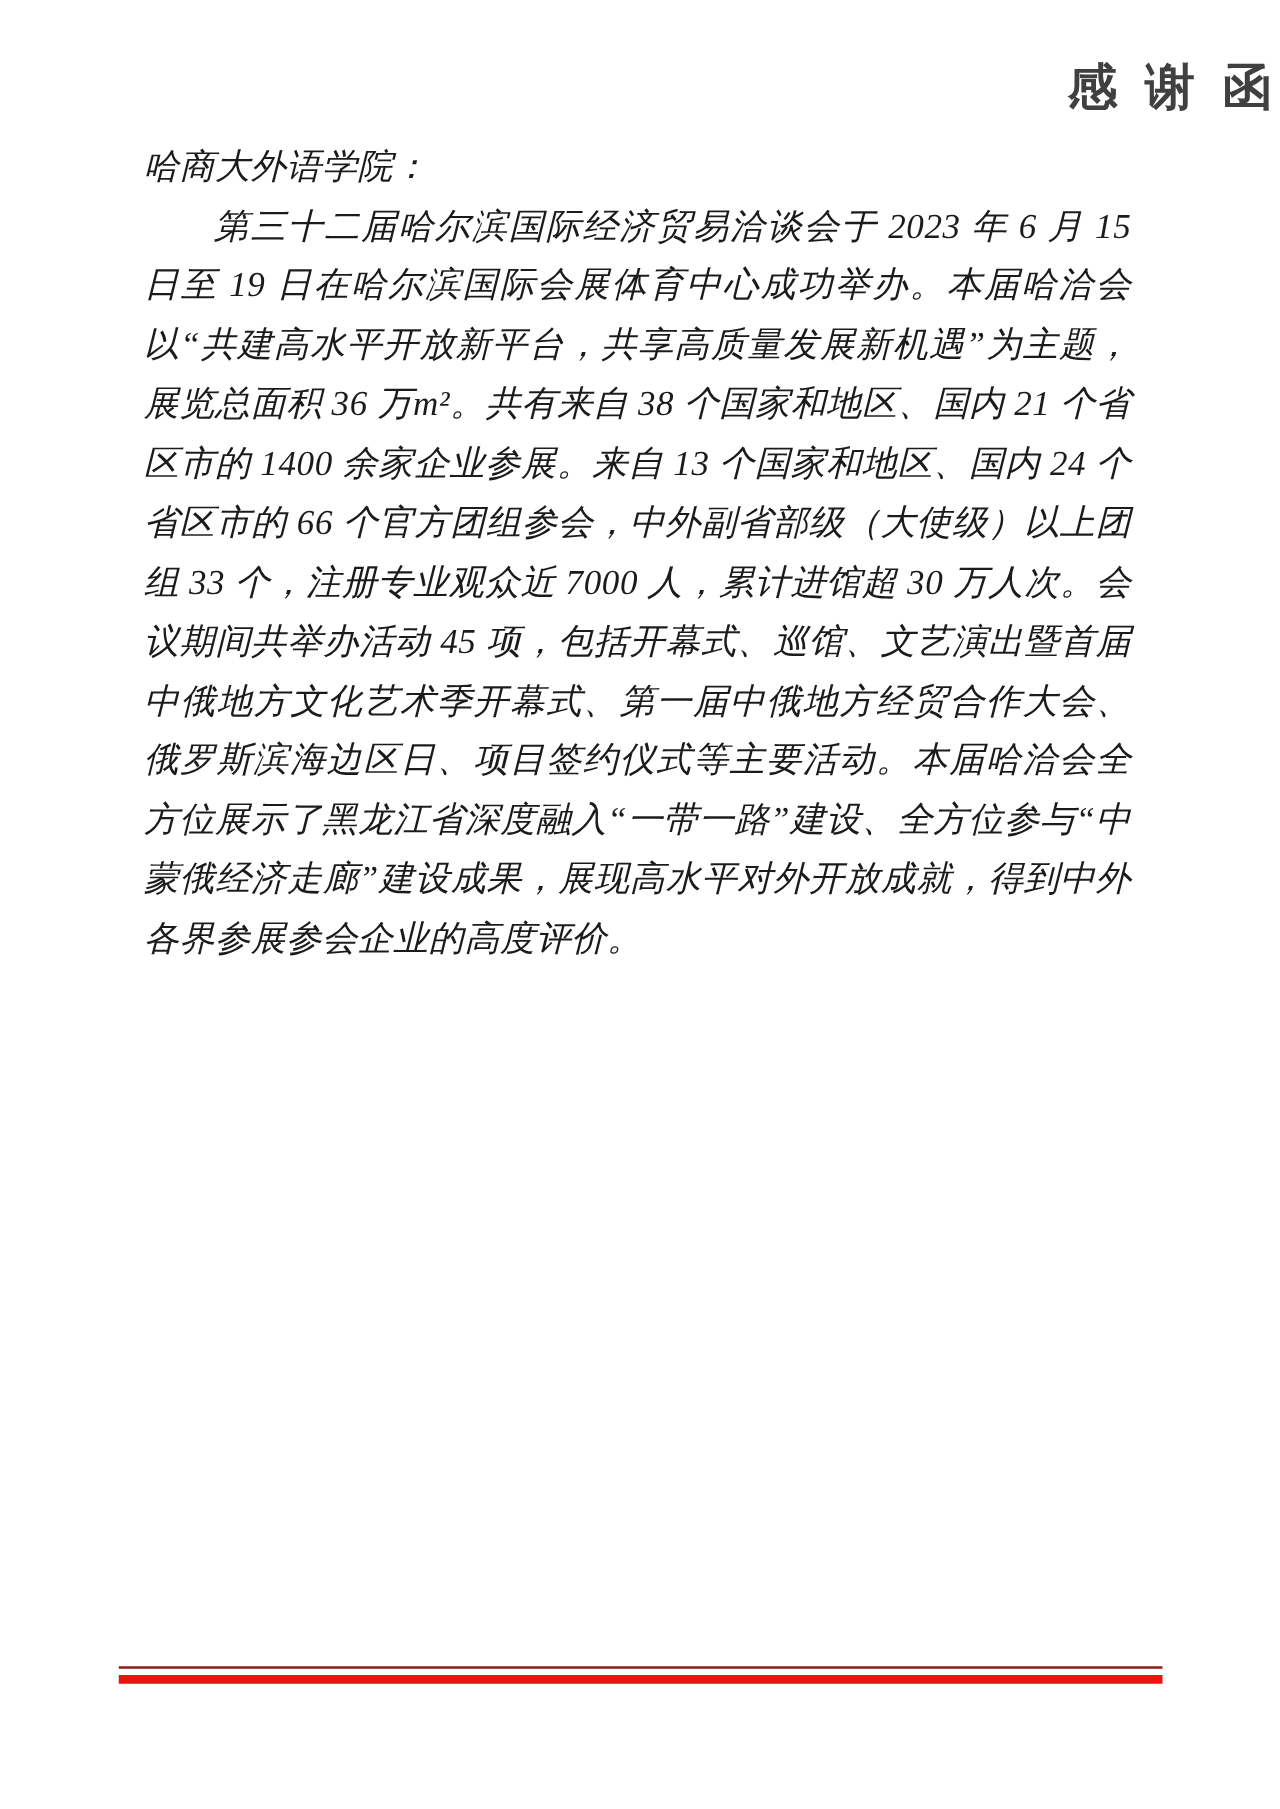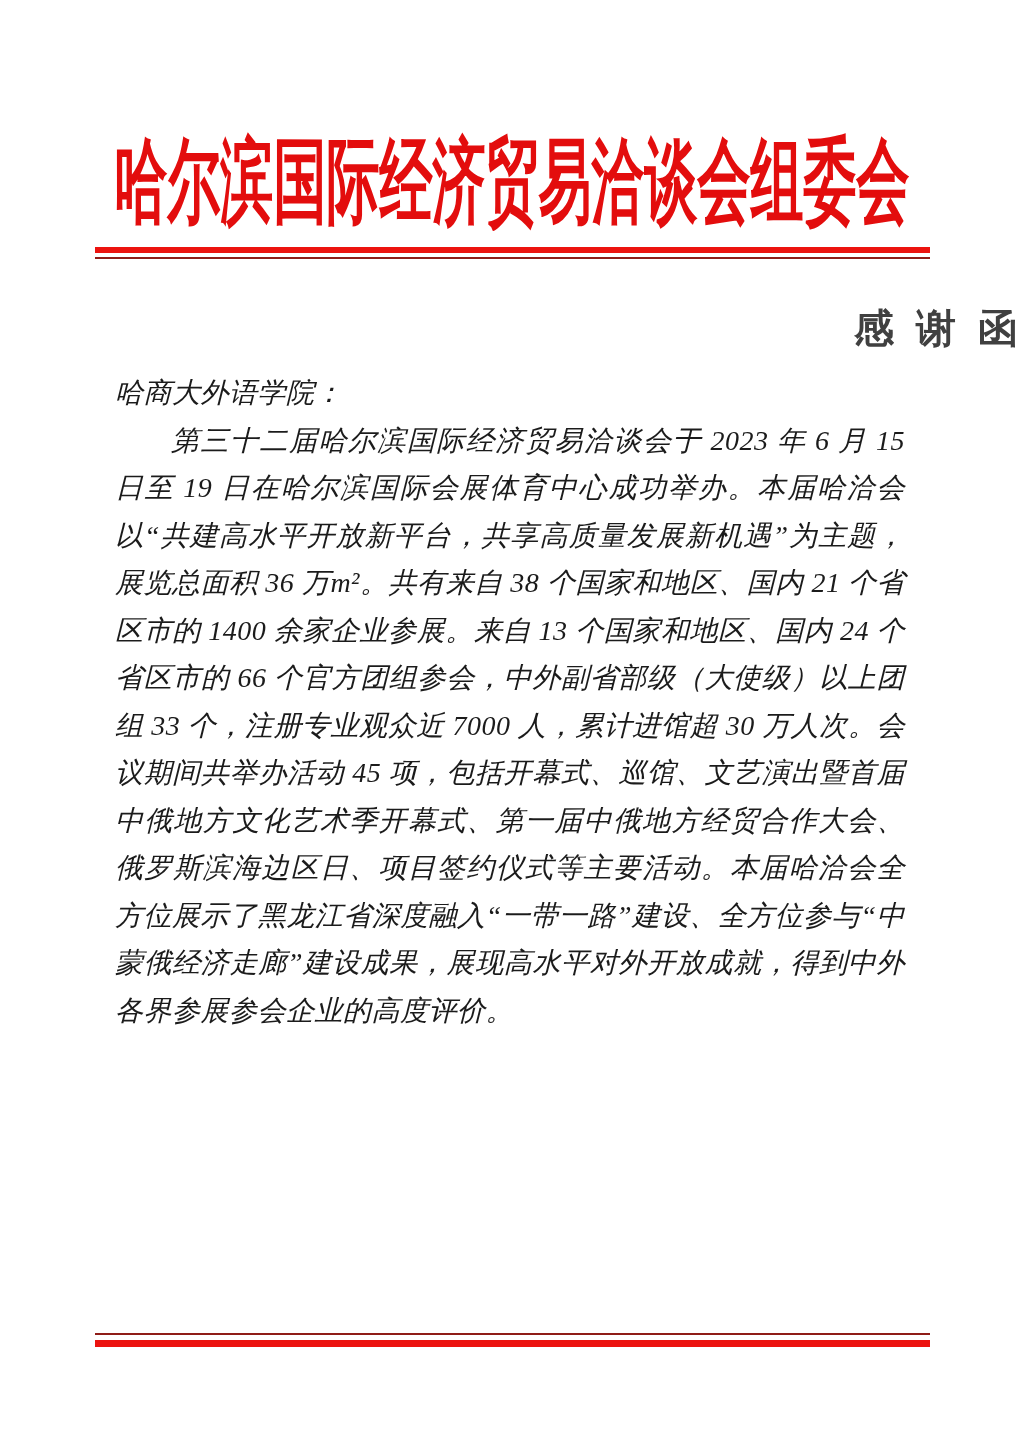--- a/index.html
+++ b/index.html
@@ -74,29 +74,20 @@
   }
   .para {
     text-indent: 2em;
   }
 </style>
 </head>
 <body>
 
 <div class="page">
 
-  <header>
-    <div class="letterhead-title">
-      <span class="stretch">哈尔滨国际经济贸易洽谈会组委会</span>
-    </div>
-    <div class="rule-group top">
-      <div class="rule thick"></div>
-      <div class="rule thin"></div>
-    </div>
-  </header>
 
   <h1 class="letter-title">感 谢 函</h1>
 
   <main class="letter-body">
     <p class="salutation">哈商大外语学院：</p>
     <p class="para">第三十二届哈尔滨国际经济贸易洽谈会于 2023 年 6 月 15 日至 19 日在哈尔滨国际会展体育中心成功举办。本届哈洽会以“共建高水平开放新平台，共享高质量发展新机遇”为主题，展览总面积 36 万m²。共有来自 38 个国家和地区、国内 21 个省区市的 1400 余家企业参展。来自 13 个国家和地区、国内 24 个省区市的 66 个官方团组参会，中外副省部级（大使级）以上团组 33 个，注册专业观众近 7000 人，累计进馆超 30 万人次。会议期间共举办活动 45 项，包括开幕式、巡馆、文艺演出暨首届中俄地方文化艺术季开幕式、第一届中俄地方经贸合作大会、俄罗斯滨海边区日、项目签约仪式等主要活动。本届哈洽会全方位展示了黑龙江省深度融入“一带一路”建设、全方位参与“中蒙俄经济走廊”建设成果，展现高水平对外开放成就，得到中外各界参展参会企业的高度评价。</p>
   </main>
 
   <footer class="rule-group bottom">
     <div class="rule thin"></div>

